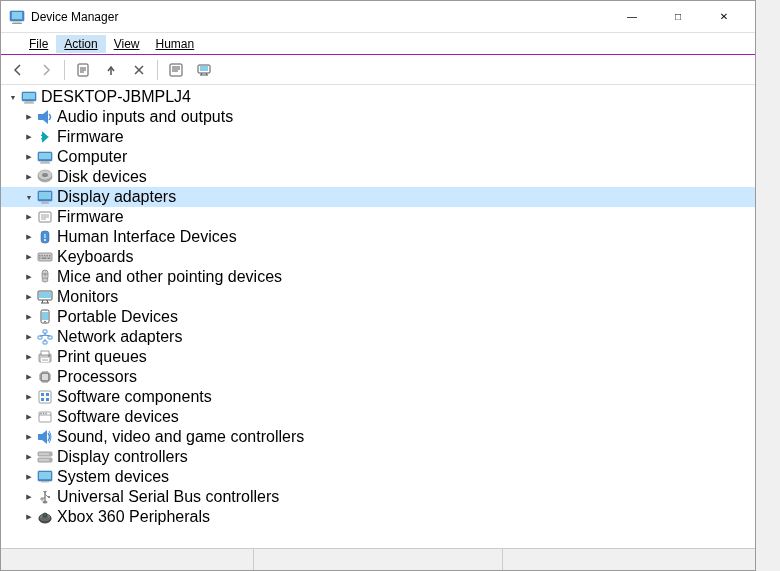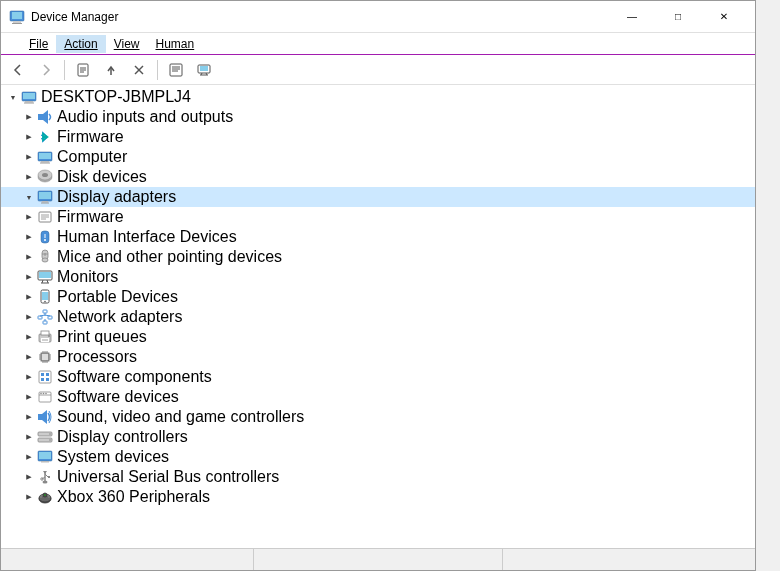--- a/index.html
+++ b/index.html
@@ -355,20 +355,37 @@
         <svg width="16" height="16" viewBox="0 0 16 16">
           <rect x="4" y="2" width="8" height="12" rx="3" fill="#4a90d9" stroke="#2a6099" stroke-width="0.5"></rect>
           <line x1="8" y1="5" x2="8" y2="9" stroke="#fff" stroke-width="1"></line>
           <circle cx="8" cy="11" r="1" fill="#fff"></circle>
         </svg>
       </div>
       <span class="tree-label">Human Interface Devices</span>
     </div>
 
 
+    <div class="tree-item indent-1">
+      <div class="expand-btn collapsed"></div>
+      <div class="tree-icon">
+        <svg width="16" height="16" viewBox="0 0 16 16">
+          <rect x="1" y="4" width="14" height="8" rx="1" fill="#ccc" stroke="#888" stroke-width="0.8"></rect>
+          <rect x="2" y="6" width="1.5" height="1.5" fill="#888"></rect>
+          <rect x="4.5" y="6" width="1.5" height="1.5" fill="#888"></rect>
+          <rect x="7" y="6" width="1.5" height="1.5" fill="#888"></rect>
+          <rect x="9.5" y="6" width="1.5" height="1.5" fill="#888"></rect>
+          <rect x="12" y="6" width="1.5" height="1.5" fill="#888"></rect>
+          <rect x="2" y="8.5" width="1.5" height="1.5" fill="#888"></rect>
+          <rect x="4.5" y="8.5" width="5" height="1.5" fill="#888"></rect>
+          <rect x="10.5" y="8.5" width="3" height="1.5" fill="#888"></rect>
+        </svg>
+      </div>
+      <span class="tree-label">Keyboards</span>
+    </div>
 
     <div class="tree-item indent-1">
       <div class="expand-btn collapsed"></div>
       <div class="tree-icon">
         <svg width="16" height="16" viewBox="0 0 16 16">
           <rect x="5" y="1" width="6" height="10" rx="3" fill="#ccc" stroke="#888" stroke-width="0.8"></rect>
           <line x1="8" y1="4" x2="8" y2="7" stroke="#888" stroke-width="0.8"></line>
           <line x1="5" y1="5" x2="11" y2="5" stroke="#888" stroke-width="0.8"></line>
           <ellipse cx="8" cy="11" rx="3" ry="2" fill="#ccc" stroke="#888" stroke-width="0.8"></ellipse>
         </svg>

